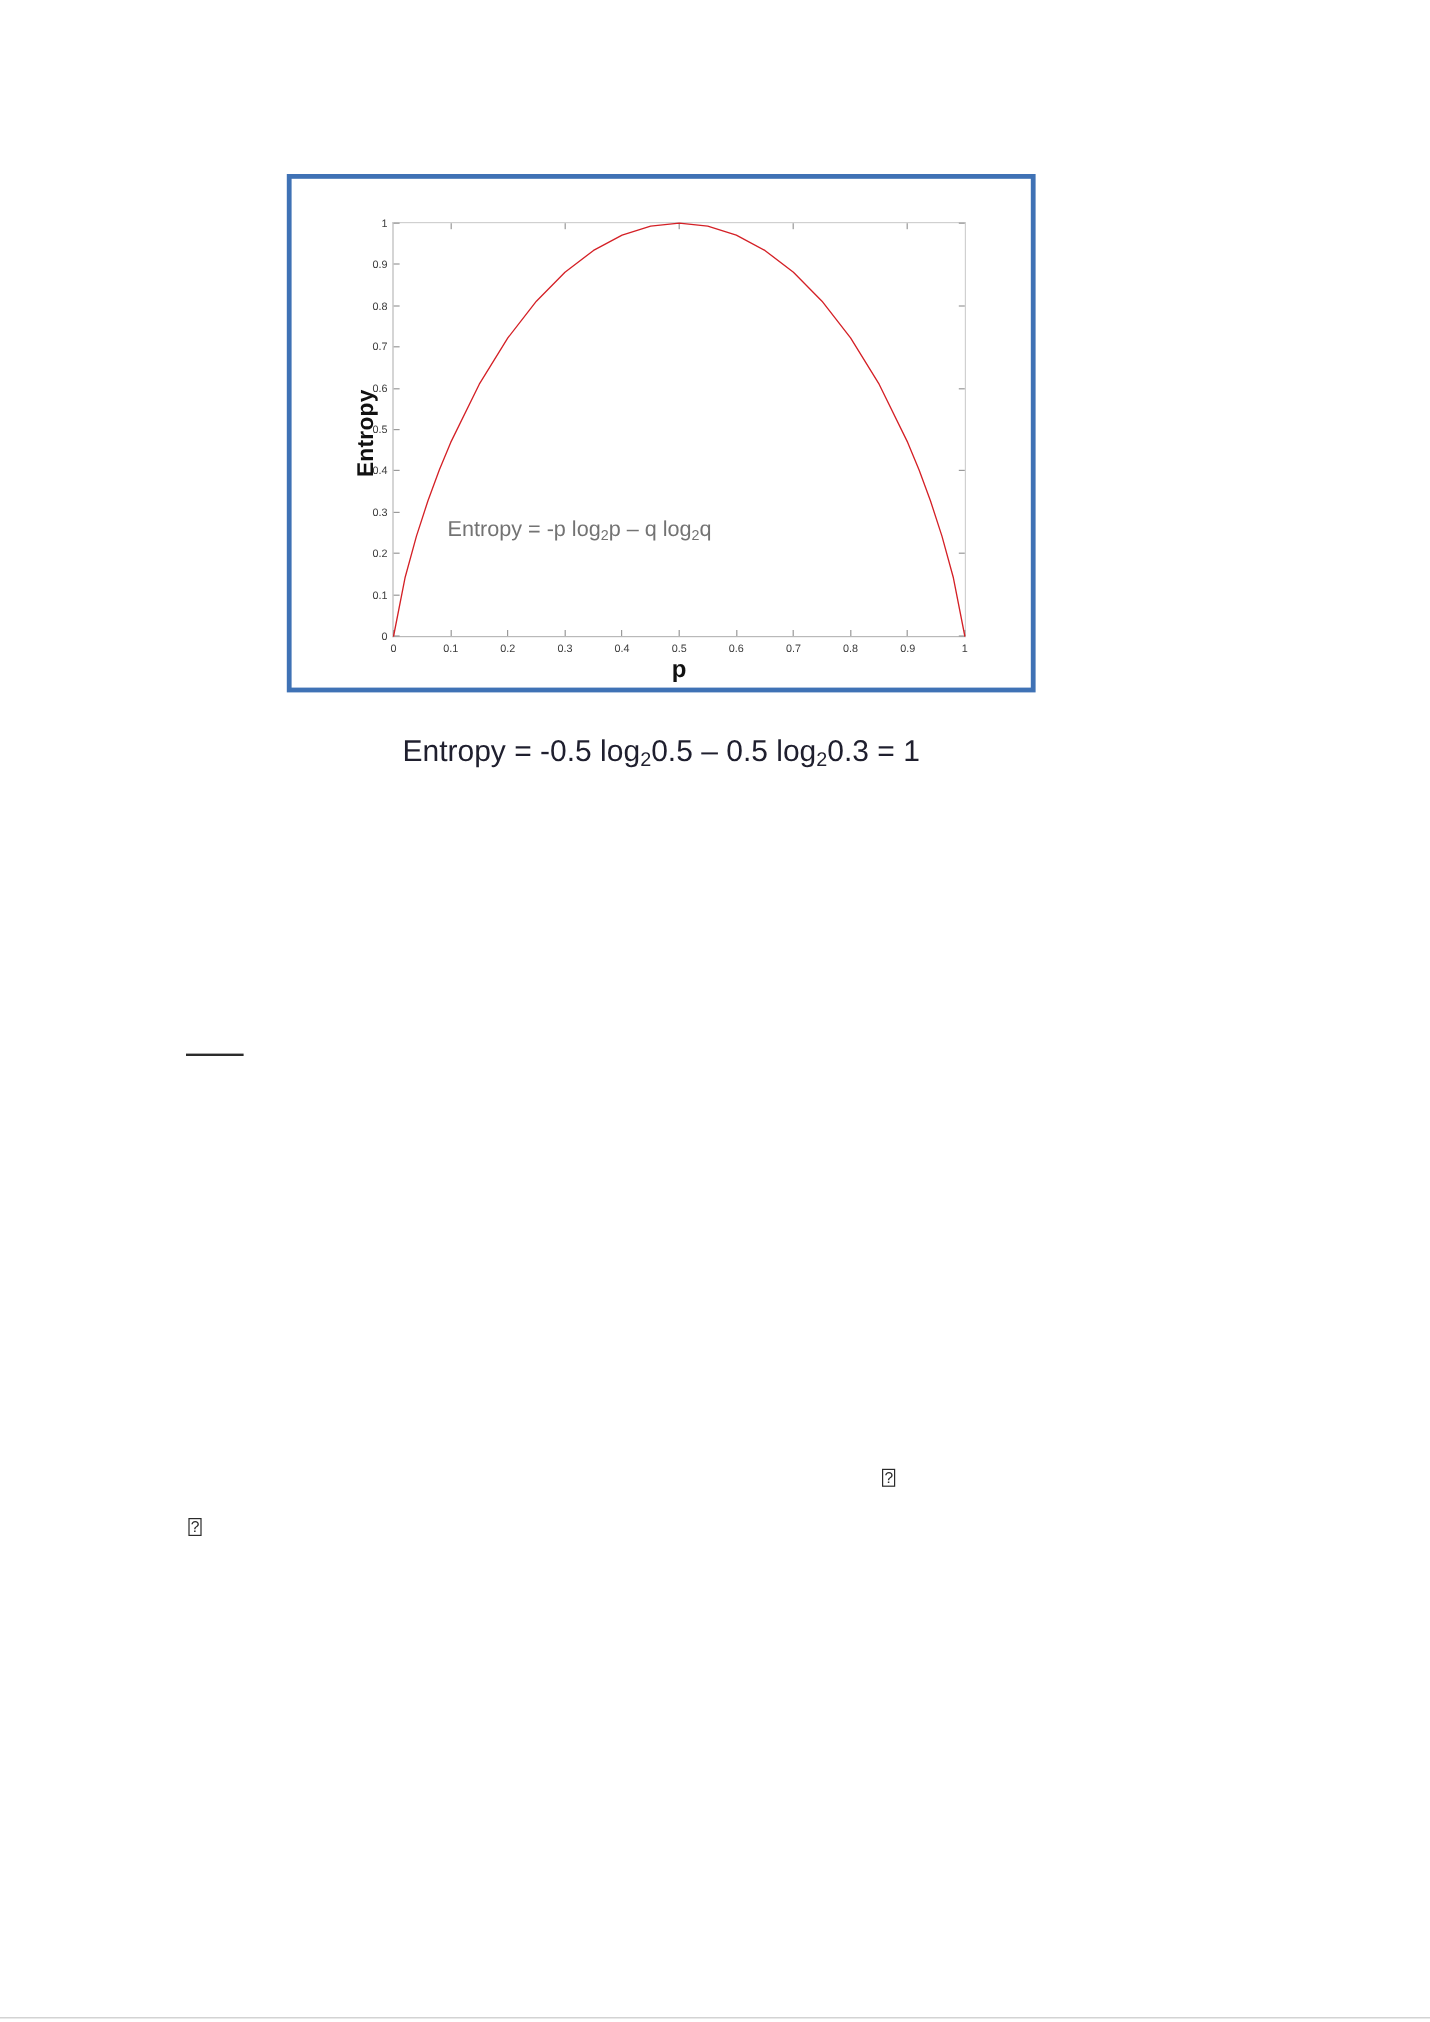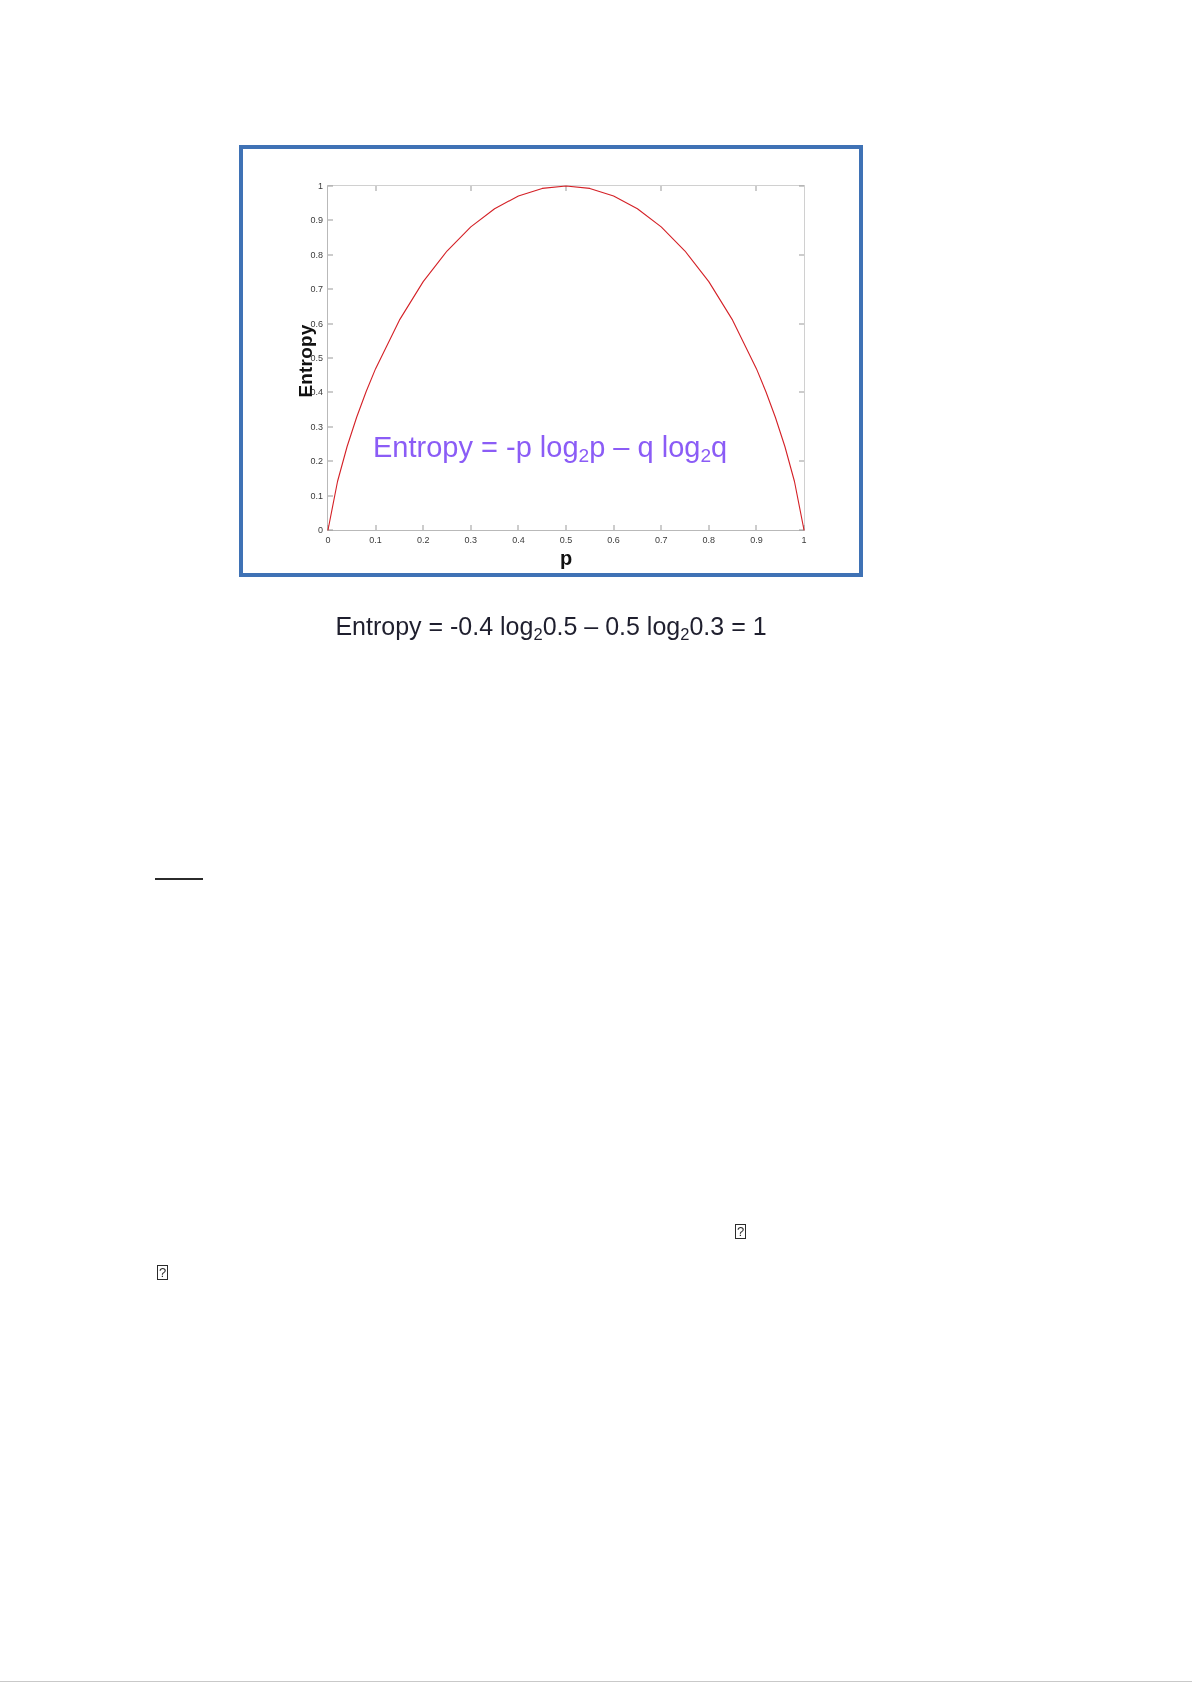--- a/index.html
+++ b/index.html
@@ -127,22 +127,22 @@
     text-align: center;
     font-size: 20px;
     font-weight: bold;
     color: #111111;
   }
 
   #formula-in-plot {
     position: absolute;
     left: 130px;
     top: 282px;
-    font-size: 29px;
-    color: #8b5cf6;
+    font-size: 18px;
+    color: #737373;
     white-space: nowrap;
     font-family: "Liberation Sans", sans-serif;
   }
   #formula-in-plot sub {
     font-size: 0.66em;
     vertical-align: -0.28em;
   }
 
   
   #caption-line {
@@ -270,21 +270,21 @@
 
     <div id="formula-in-plot">
       <span>Entropy  = -p log</span><sub>2</sub><span>p – q log</span><sub>2</sub><span>q</span>
     </div>
 
     <div id="xlabel">p</div>
   </div>
 </div>
 
 <div id="caption-line">
-  <span>Entropy = -0.4 log</span><sub>2</sub><span>0.5 – 0.5 log</span><sub>2</sub><span>0.3 = 1</span>
+  <span>Entropy = -0.5 log</span><sub>2</sub><span>0.5 – 0.5 log</span><sub>2</sub><span>0.3 = 1</span>
 </div>
 
 <div id="hrule"></div>
 
 <div class="missing-glyph" id="missing-glyph-1">?</div>
 <div class="missing-glyph" id="missing-glyph-2">?</div>
 
 <div id="bottom-rule"></div>
 
 </body></html>

